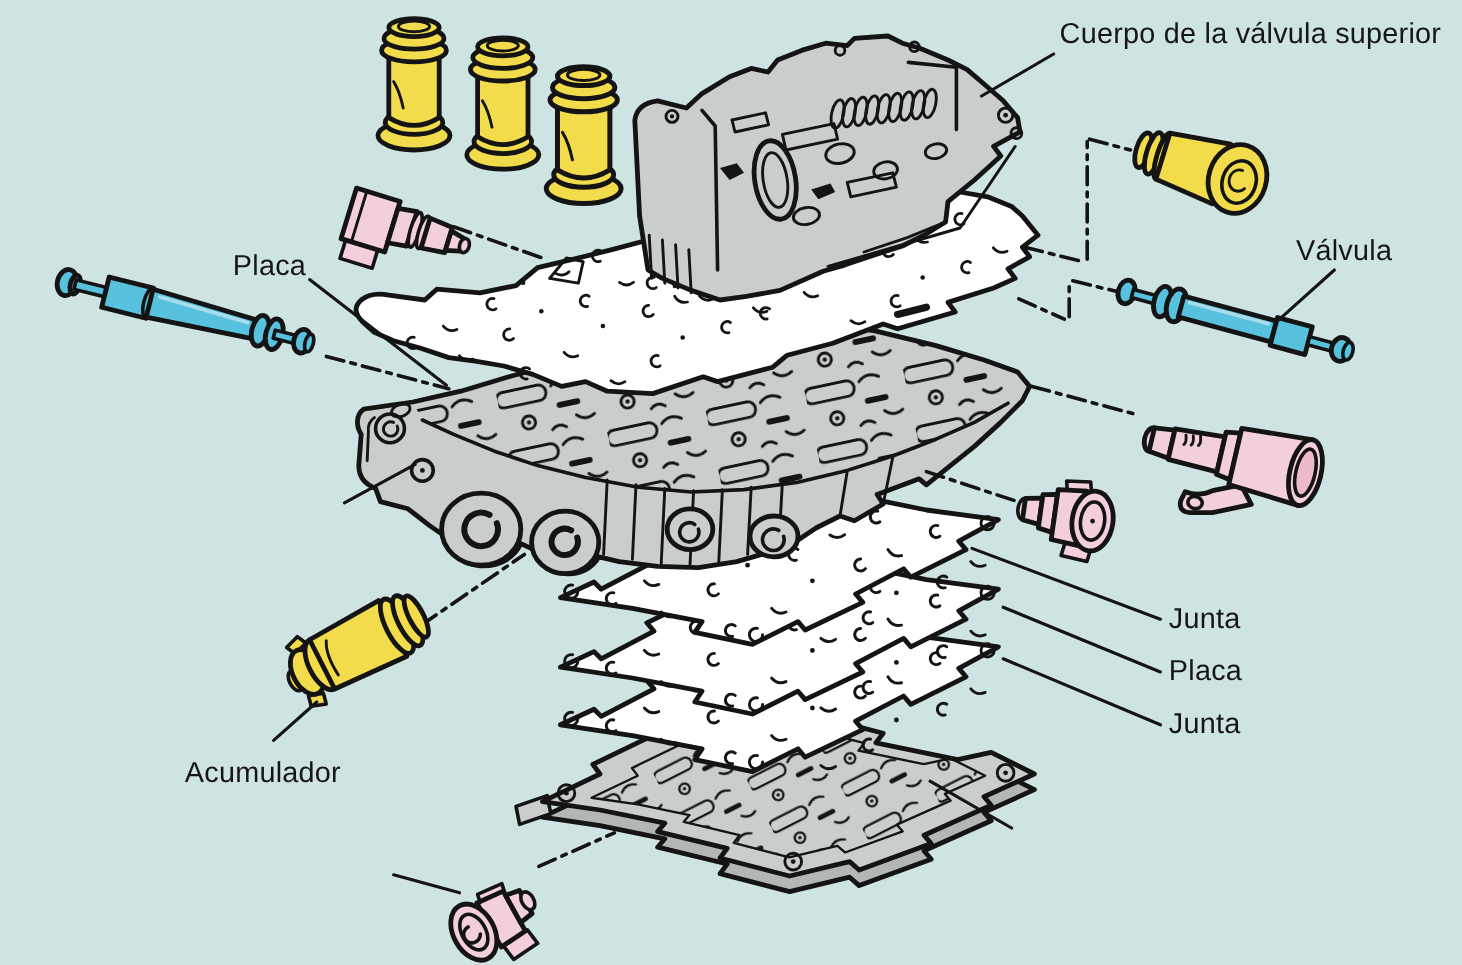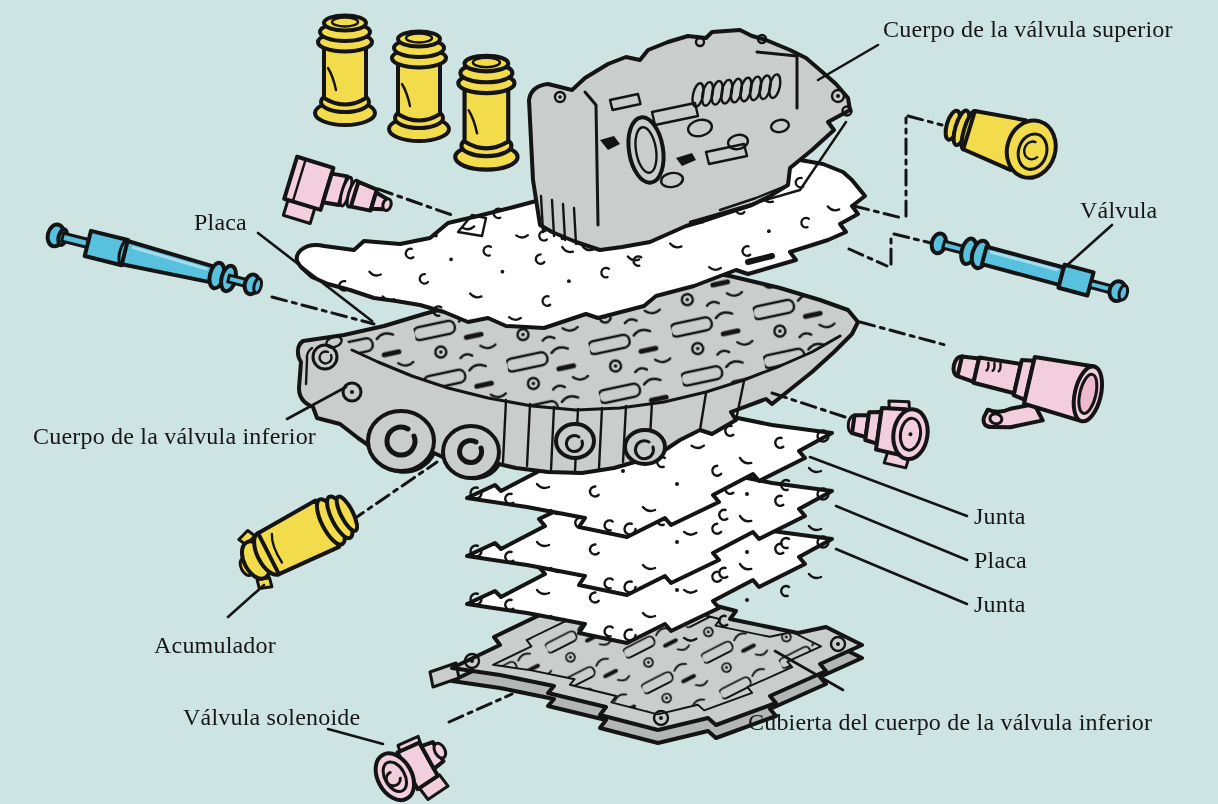--- a/index.html
+++ b/index.html
@@ -2,21 +2,21 @@
 <html style="--c-bg: #cde4e2; --c-line: #141414; --c-yellow: #f3dc4b; --c-pink: #f3cfdd; --c-pink-shade: #ecb9cd; --c-blue: #58c1dd; --c-blue-light: #a8dcec; --c-gray: #c9cdcc; --c-gray-mid: #b2b7b6; --c-gray-dark: #9aa09f; --c-paper: #ffffff;"><head>
 <meta charset="utf-8">
 <style>
   :root{
     --c-bg:#cde4e2; --c-line:#141414; --c-yellow:#f3dc4b; --c-pink:#f3cfdd;
     --c-pink-shade:#ecb9cd; --c-blue:#58c1dd; --c-blue-light:#a8dcec;
     --c-gray:#c9cdcc; --c-gray-mid:#b2b7b6; --c-gray-dark:#9aa09f; --c-paper:#ffffff;
   }
   body{margin:0;background:var(--c-bg)}
   .stage{position:relative;width:1218px;height:804px;background:var(--c-bg);
-         font-family:Liberation Serif, serif;overflow:hidden}
+         font-family:Liberation Sans, sans-serif;overflow:hidden}
   .stage svg{position:absolute;left:0;top:0}
   .label{position:absolute;font-size:24px;line-height:1.12;color:#161616;white-space:nowrap;letter-spacing:.2px}
   .s{stroke:var(--c-line);stroke-width:4;stroke-linejoin:round;stroke-linecap:round}
   .s3{stroke:var(--c-line);stroke-width:3;stroke-linejoin:round;stroke-linecap:round}
   .s25{stroke:var(--c-line);stroke-width:2.4;stroke-linejoin:round;stroke-linecap:round}
   .dd{stroke:var(--c-line);stroke-width:3;fill:none;stroke-dasharray:15 6 4 6;stroke-linecap:round}
   .ld{stroke:var(--c-line);stroke-width:2.6;fill:none;stroke-linecap:round}
   .fn{fill:none}.fl{fill:var(--c-line);stroke:none}
   .fy{fill:var(--c-yellow)}.fp{fill:var(--c-pink)}.fpd{fill:var(--c-pink-shade)}
   .fb{fill:var(--c-blue)}.fg{fill:var(--c-gray)}.fgm{fill:var(--c-gray-mid)}.fw{fill:var(--c-paper)}
@@ -336,20 +336,17 @@
     <path class="ld" d="M967,604 L836,549"></path>
     <path class="ld" d="M228,617 L264,585"></path>
     <path class="ld" d="M328,729 L383,744"></path>
     <path class="ld" d="M843,690 L775,651"></path>
   </g>
 </svg>
 
   <div class="label" style="left:883px;top:16px">Cuerpo de la válvula superior</div>
   <div class="label" style="left:194px;top:209px">Placa</div>
   <div class="label" style="left:1080px;top:197px">Válvula</div>
-  <div class="label" style="left:33px;top:423px">Cuerpo de la válvula inferior</div>
   <div class="label" style="left:974px;top:503px">Junta</div>
   <div class="label" style="left:974px;top:547px">Placa</div>
   <div class="label" style="left:974px;top:591px">Junta</div>
   <div class="label" style="left:154px;top:632px">Acumulador</div>
-  <div class="label" style="left:183px;top:704px">Válvula solenoide</div>
-  <div class="label" style="left:748px;top:709px">Cubierta del cuerpo de la válvula inferior</div>
 </div>
 
 </body></html>

